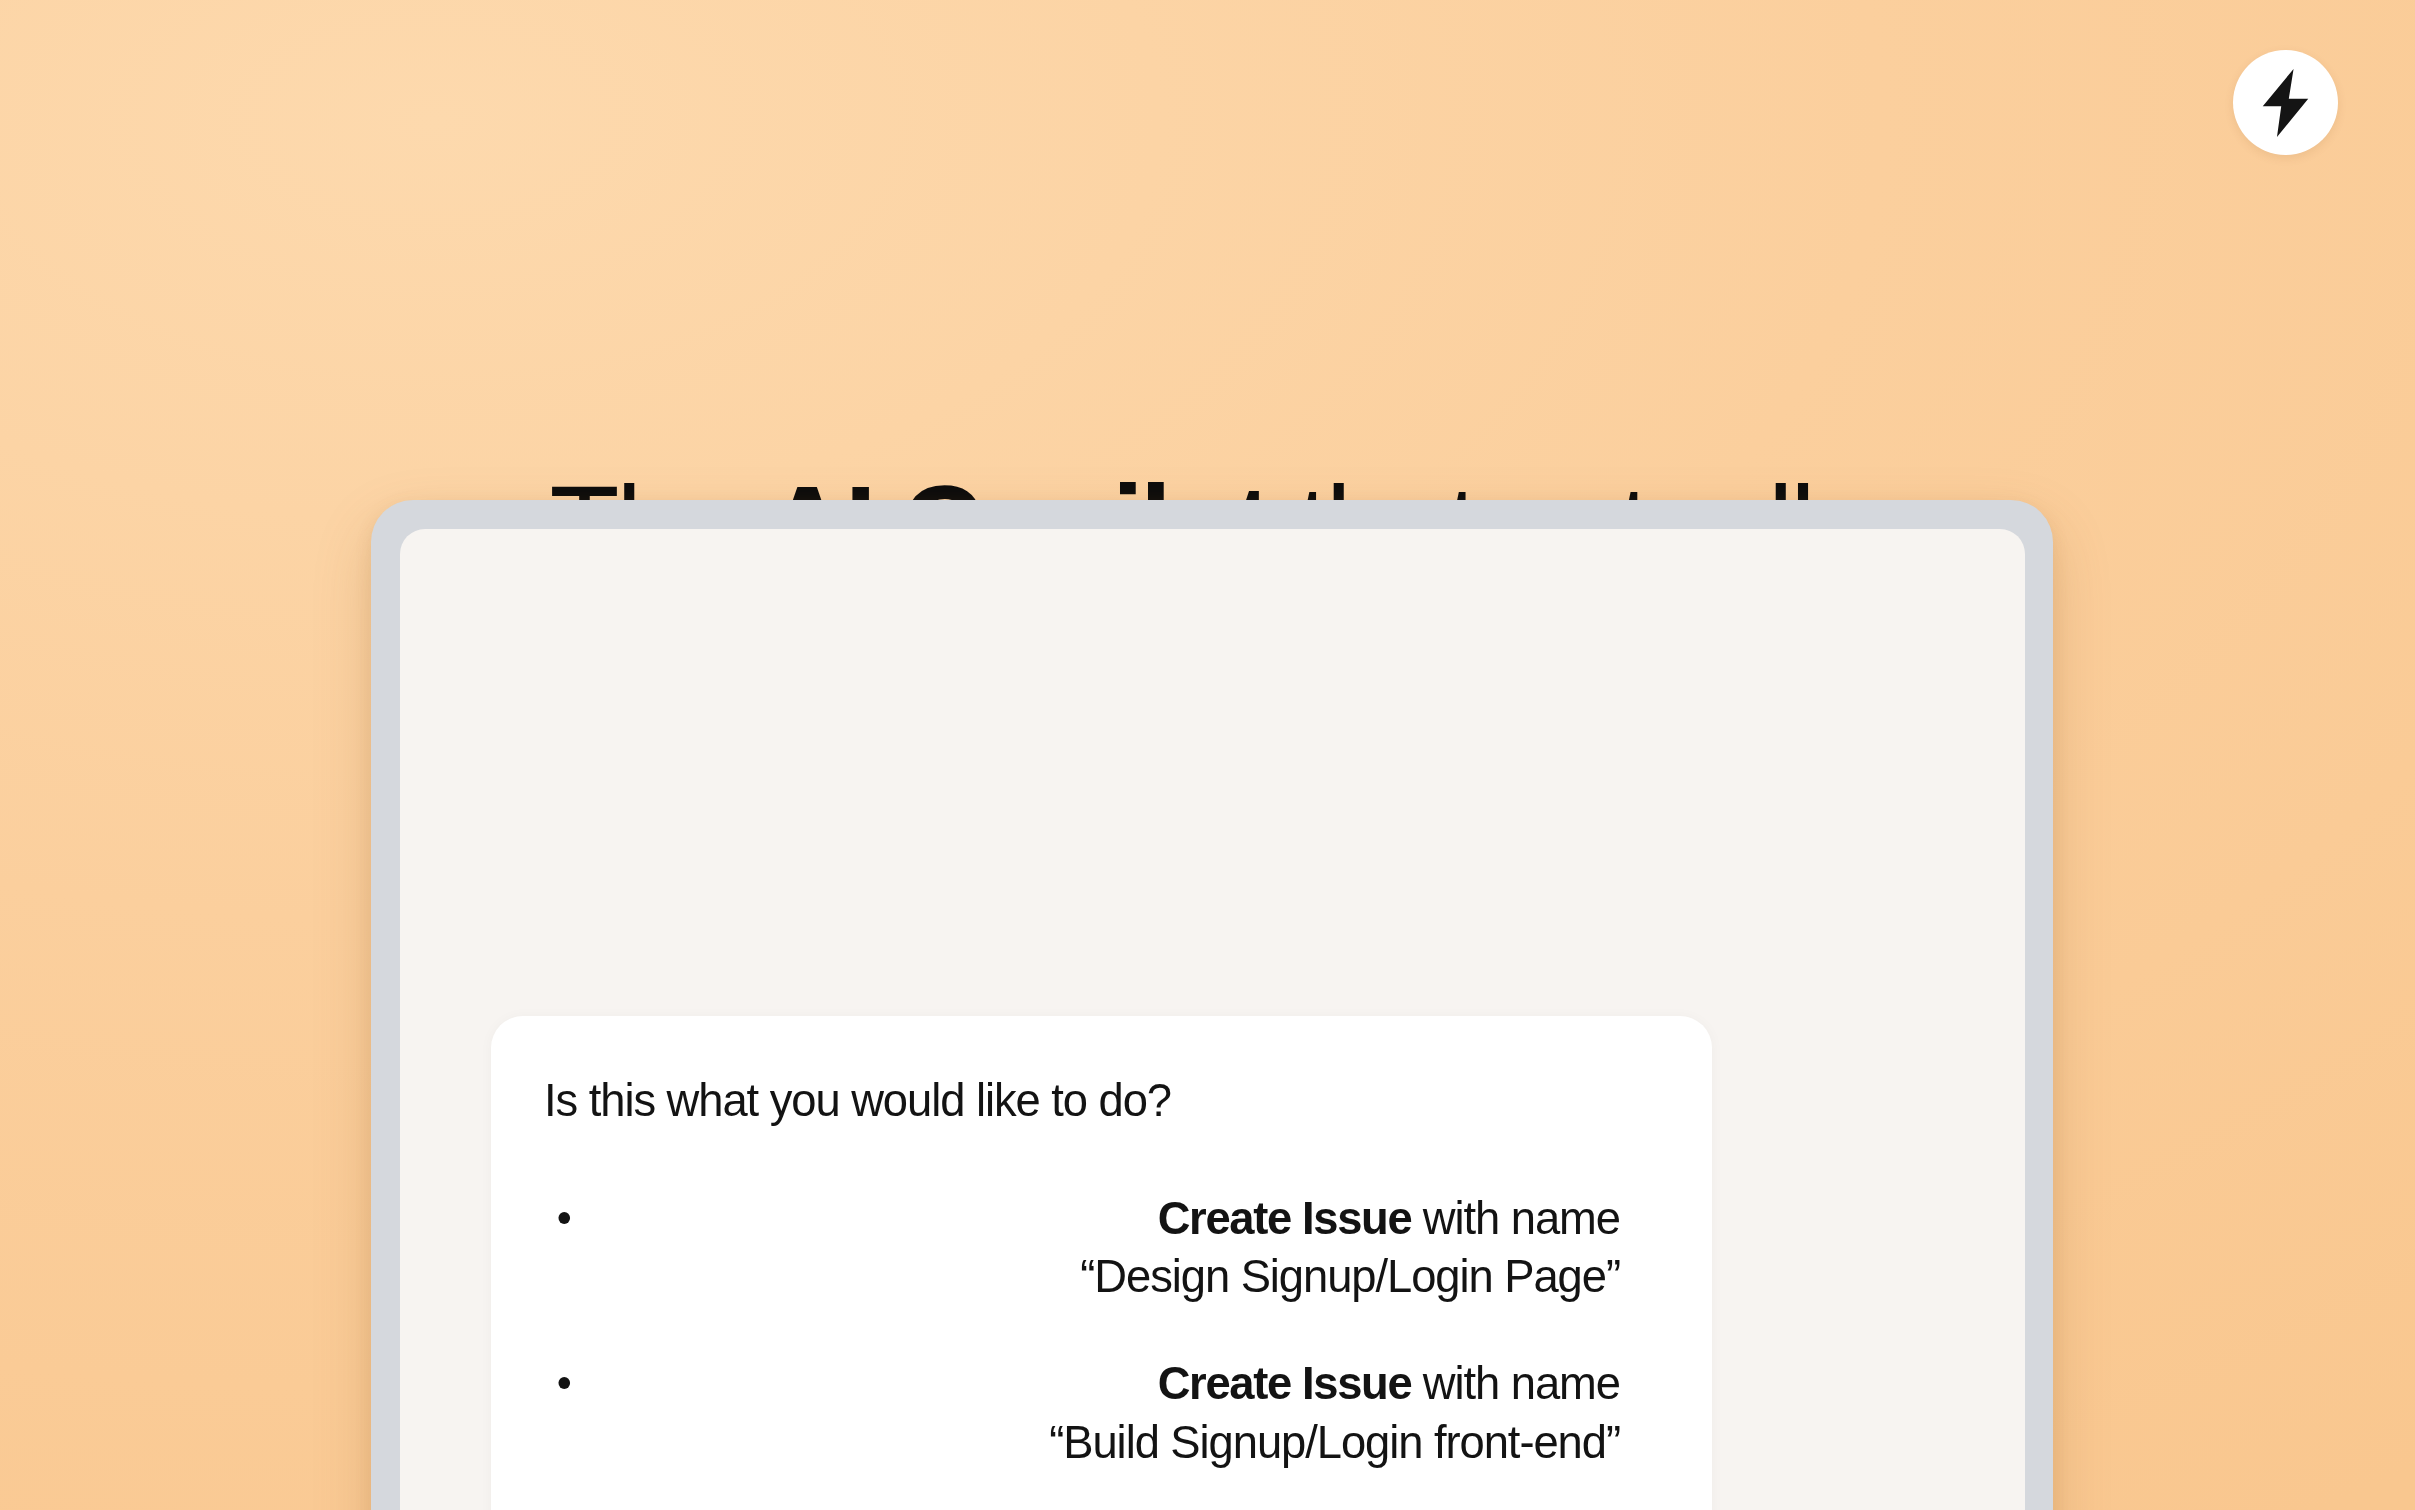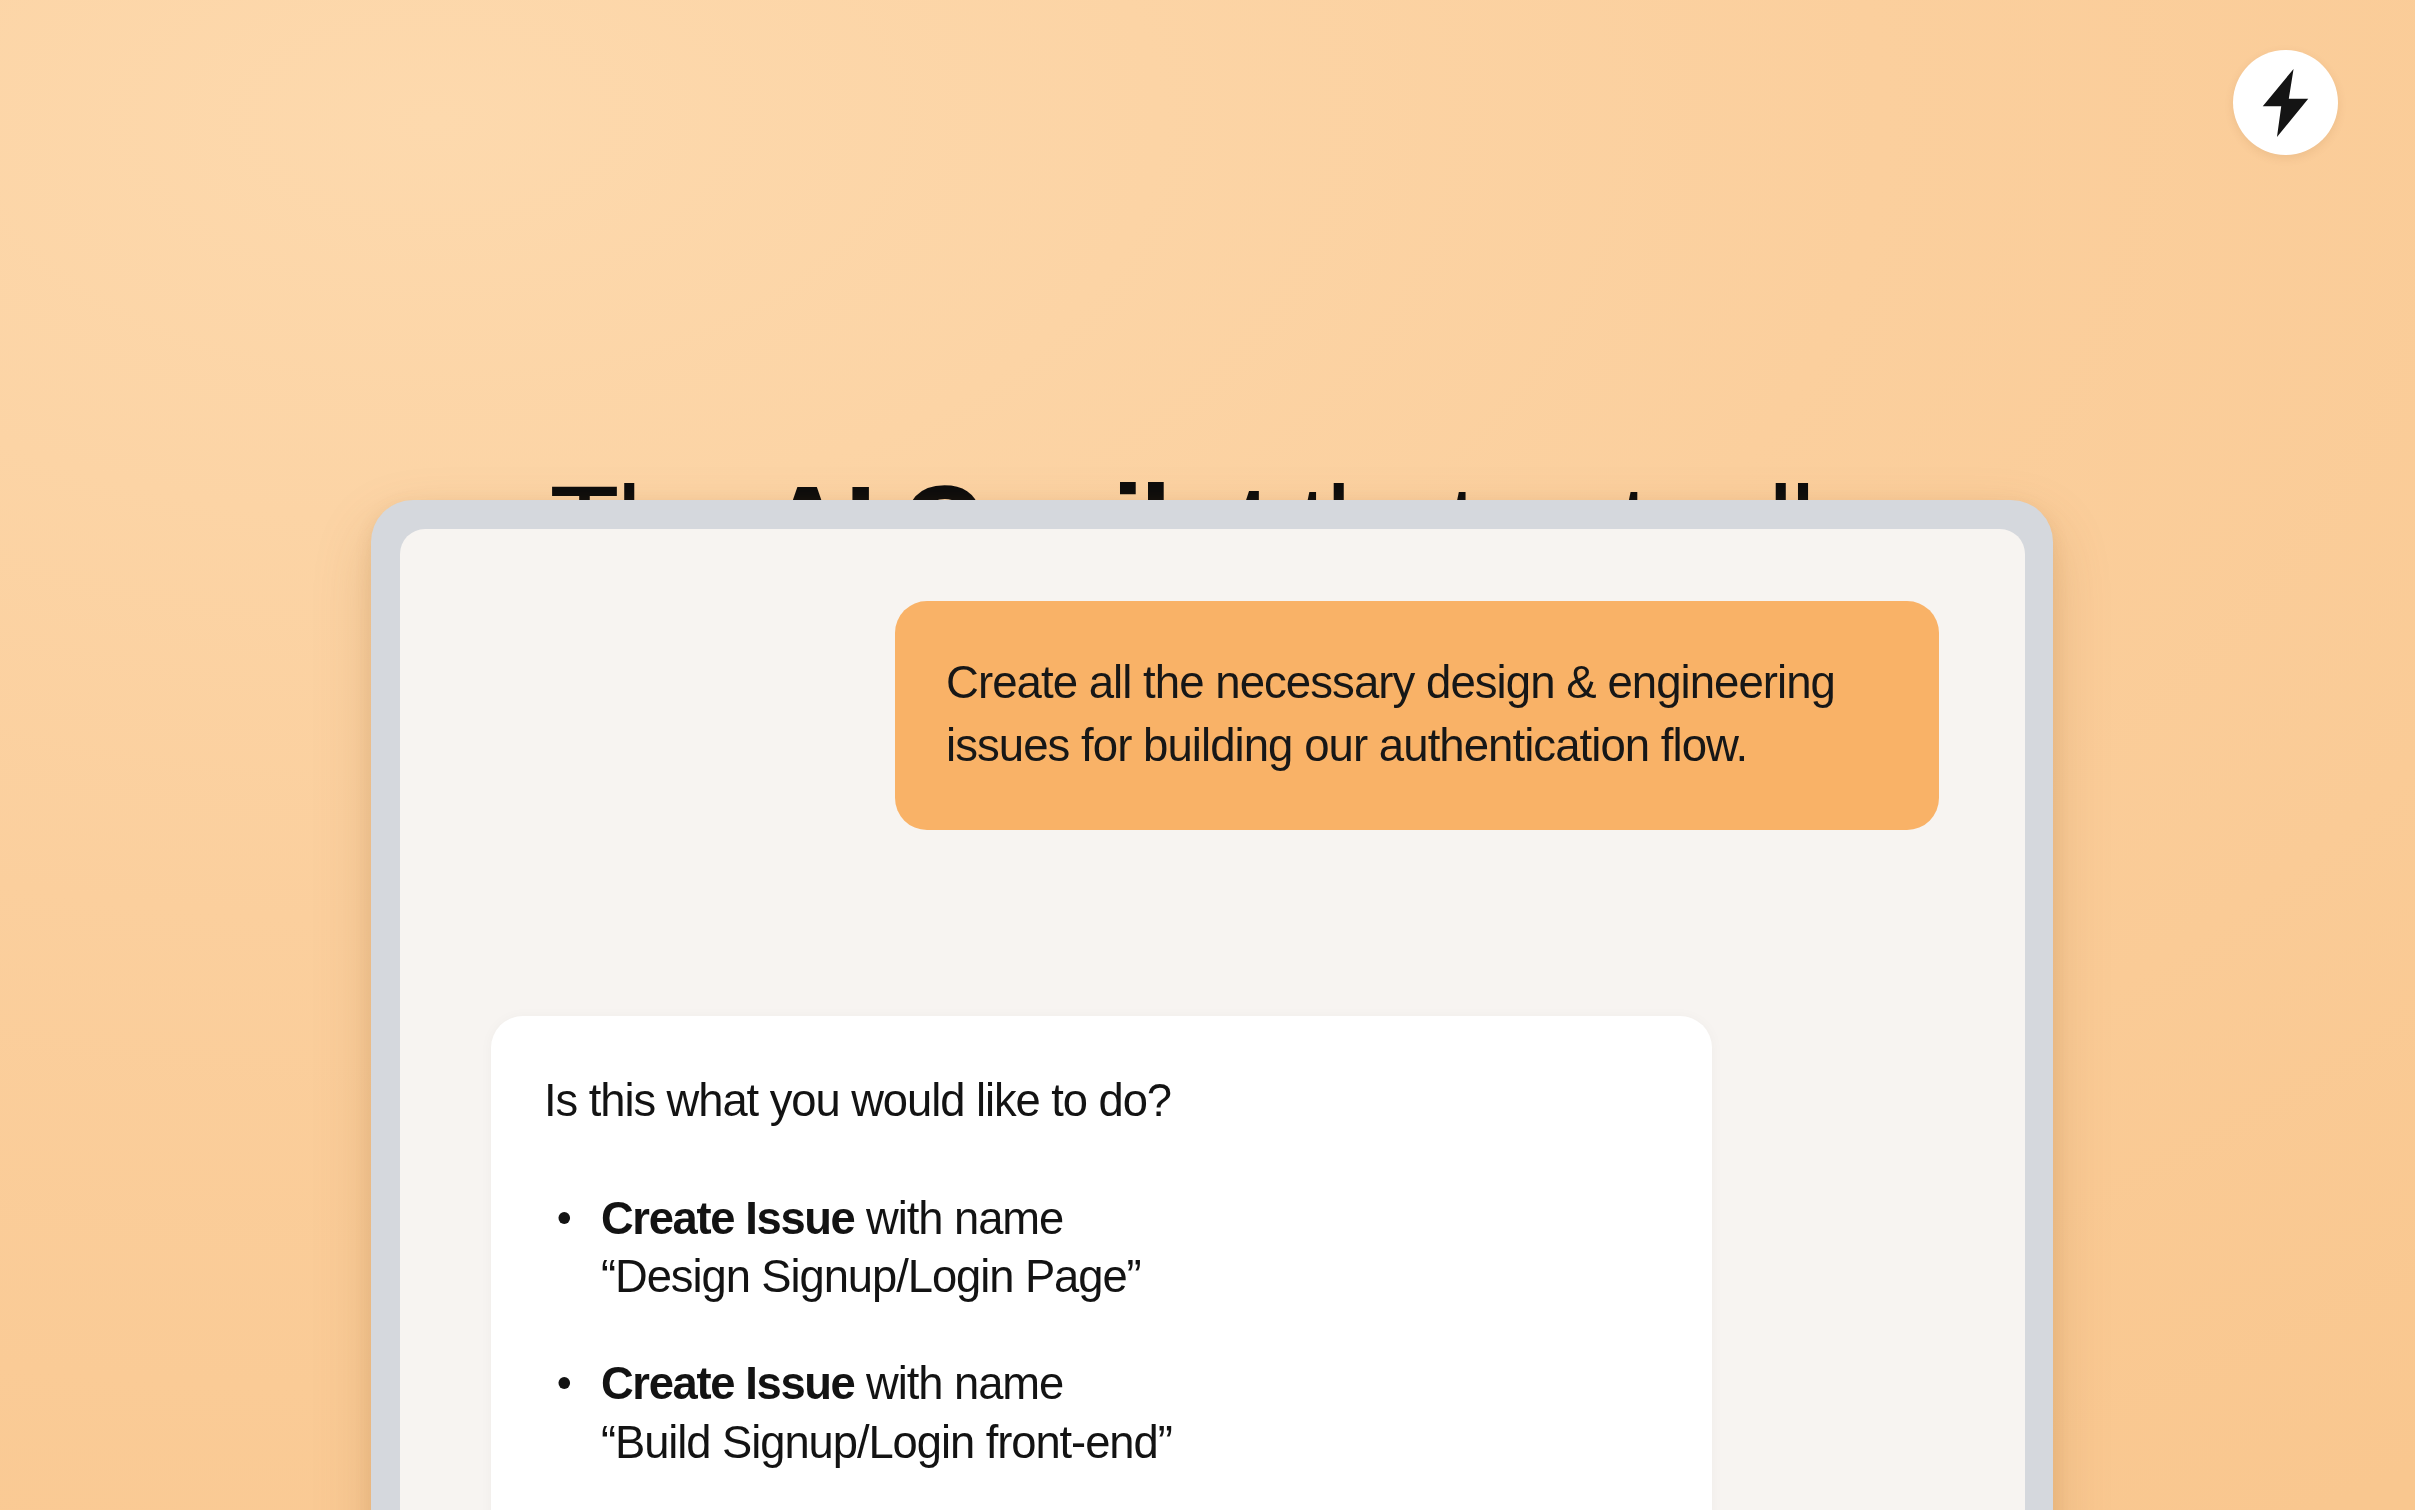--- a/index.html
+++ b/index.html
@@ -122,20 +122,21 @@
     line-height: 1.3;
     letter-spacing: -1.1px;
     font-weight: 400;
     transform: scaleX(0.965);
     transform-origin: 0 0;
   }
   .action-list {
     margin: 59px 0 12px 0;
     padding: 0;
     list-style: none;
+    text-align: right;
   }
   .action-item {
     position: relative;
     padding-left: 59px;
     margin-bottom: 48px;
     color: #131313;
     font-size: 47px;
     line-height: 1.25;
     letter-spacing: -1.1px;
     transform: scaleX(0.965);
@@ -169,23 +170,20 @@
   </div>
 
   <h1 class="headline">
     <span class="hl-line"><span>The </span><span class="hl-strong">AI Copilot</span><span> that actually</span></span>
     <span class="hl-line"><span class="hl-strong">gets things done</span><span> for your users</span></span>
   </h1>
 
   <div class="device">
     <div class="screen">
 
-      <div class="user-bubble">
-        <div class="msg">Create all the necessary design &amp; engineering issues for building our authentication flow.</div>
-      </div>
 
       <div class="assistant-card">
         <div class="prompt">Is this what you would like to do?</div>
 
         <ul class="action-list">
           <li class="action-item">
             <span class="dot"></span>
             <span class="act-name">Create Issue</span><span class="act-tail"> with name</span>
             <span class="act-value">“Design Signup/Login Page”</span>
           </li>

